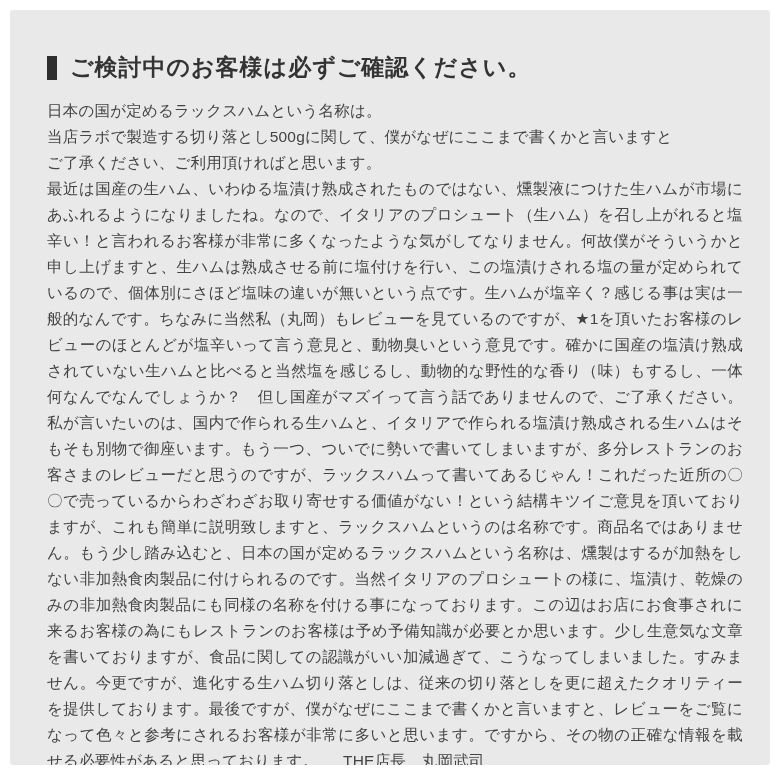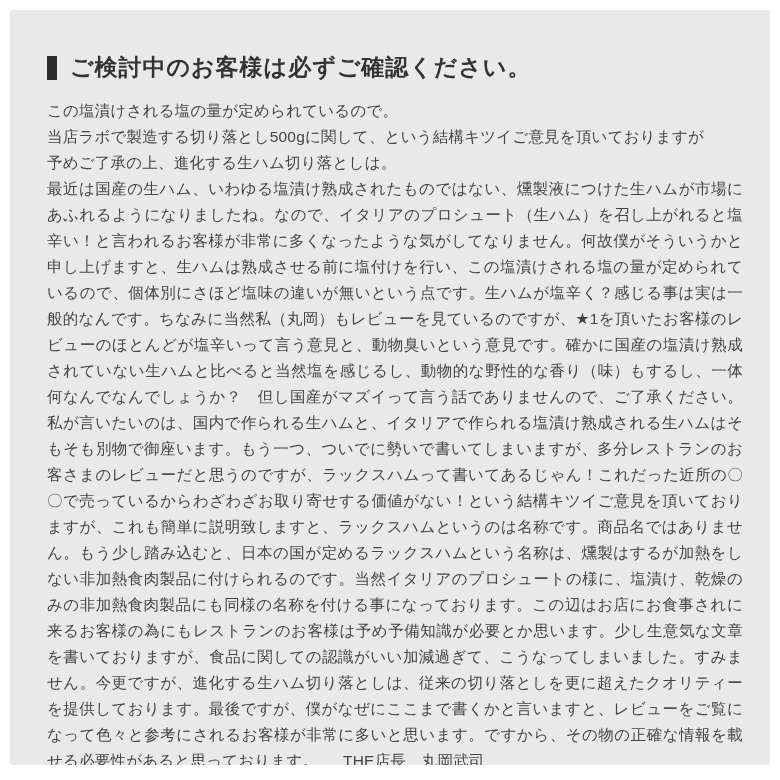--- a/index.html
+++ b/index.html
@@ -75,22 +75,22 @@
 
 <div class="page">
   <div class="panel">
 
     <div class="heading-row">
       <span class="heading-marker"></span>
       <span class="heading-text">ご検討中のお客様は必ずご確認ください。</span>
     </div>
 
     <div class="body-text">
-      <span class="intro-line">この塩漬けされる塩の量が定められているので。</span>
-      <span class="intro-line">当店ラボで製造する切り落とし500gに関して、という結構キツイご意見を頂いておりますが</span>
-      <span class="intro-line">予めご了承の上、進化する生ハム切り落としは。</span>
+      <span class="intro-line">日本の国が定めるラックスハムという名称は。</span>
+      <span class="intro-line">当店ラボで製造する切り落とし500gに関して、僕がなぜにここまで書くかと言いますと</span>
+      <span class="intro-line">ご了承ください、ご利用頂ければと思います。</span>
       <p class="body-paragraph">
         <span>最近は国産の生ハム、いわゆる塩漬け熟成されたものではない、燻製液につけた生ハムが市場にあふれるようになりましたね。なので、イタリアのプロシュート（生ハム）を召し上がれると塩辛い！と言われるお客様が非常に多くなったような気がしてなりません。何故僕がそういうかと申し上げますと、生ハムは熟成させる前に塩付けを行い、この塩漬けされる塩の量が定められているので、個体別にさほど塩味の違いが無いという点です。生ハムが塩辛く？感じる事は実は一般的なんです。ちなみに当然私（丸岡）もレビューを見ているのですが、★1を頂いたお客様のレビューのほとんどが塩辛いって言う意見と、動物臭いという意見です。確かに国産の塩漬け熟成されていない生ハムと比べると当然塩を感じるし、動物的な野性的な香り（味）もするし、一体何なんでなんでしょうか？　但し国産がマズイって言う話でありませんので、ご了承ください。私が言いたいのは、国内で作られる生ハムと、イタリアで作られる塩漬け熟成される生ハムはそもそも別物で御座います。もう一つ、ついでに勢いで書いてしまいますが、多分レストランのお客さまのレビューだと思うのですが、ラックスハムって書いてあるじゃん！これだった近所の〇〇で売っているからわざわざお取り寄せする価値がない！という結構キツイご意見を頂いておりますが、これも簡単に説明致しますと、ラックスハムというのは名称です。商品名ではありません。もう少し踏み込むと、日本の国が定めるラックスハムという名称は、燻製はするが加熱をしない非加熱食肉製品に付けられるのです。当然イタリアのプロシュートの様に、塩漬け、乾燥のみの非加熱食肉製品にも同様の名称を付ける事になっております。この辺はお店にお食事されに来るお客様の為にもレストランのお客様は予め予備知識が必要とか思います。少し生意気な文章を書いておりますが、食品に関しての認識がいい加減過ぎて、こうなってしまいました。すみません。今更ですが、進化する生ハム切り落としは、従来の切り落としを更に超えたクオリティーを提供しております。最後ですが、僕がなぜにここまで書くかと言いますと、レビューをご覧になって色々と参考にされるお客様が非常に多いと思います。ですから、その物の正確な情報を載せる必要性があると思っております。</span><span class="signature">THE店長　丸岡武司</span>
       </p>
     </div>
 
   </div>
 </div>
 
 </body></html>

